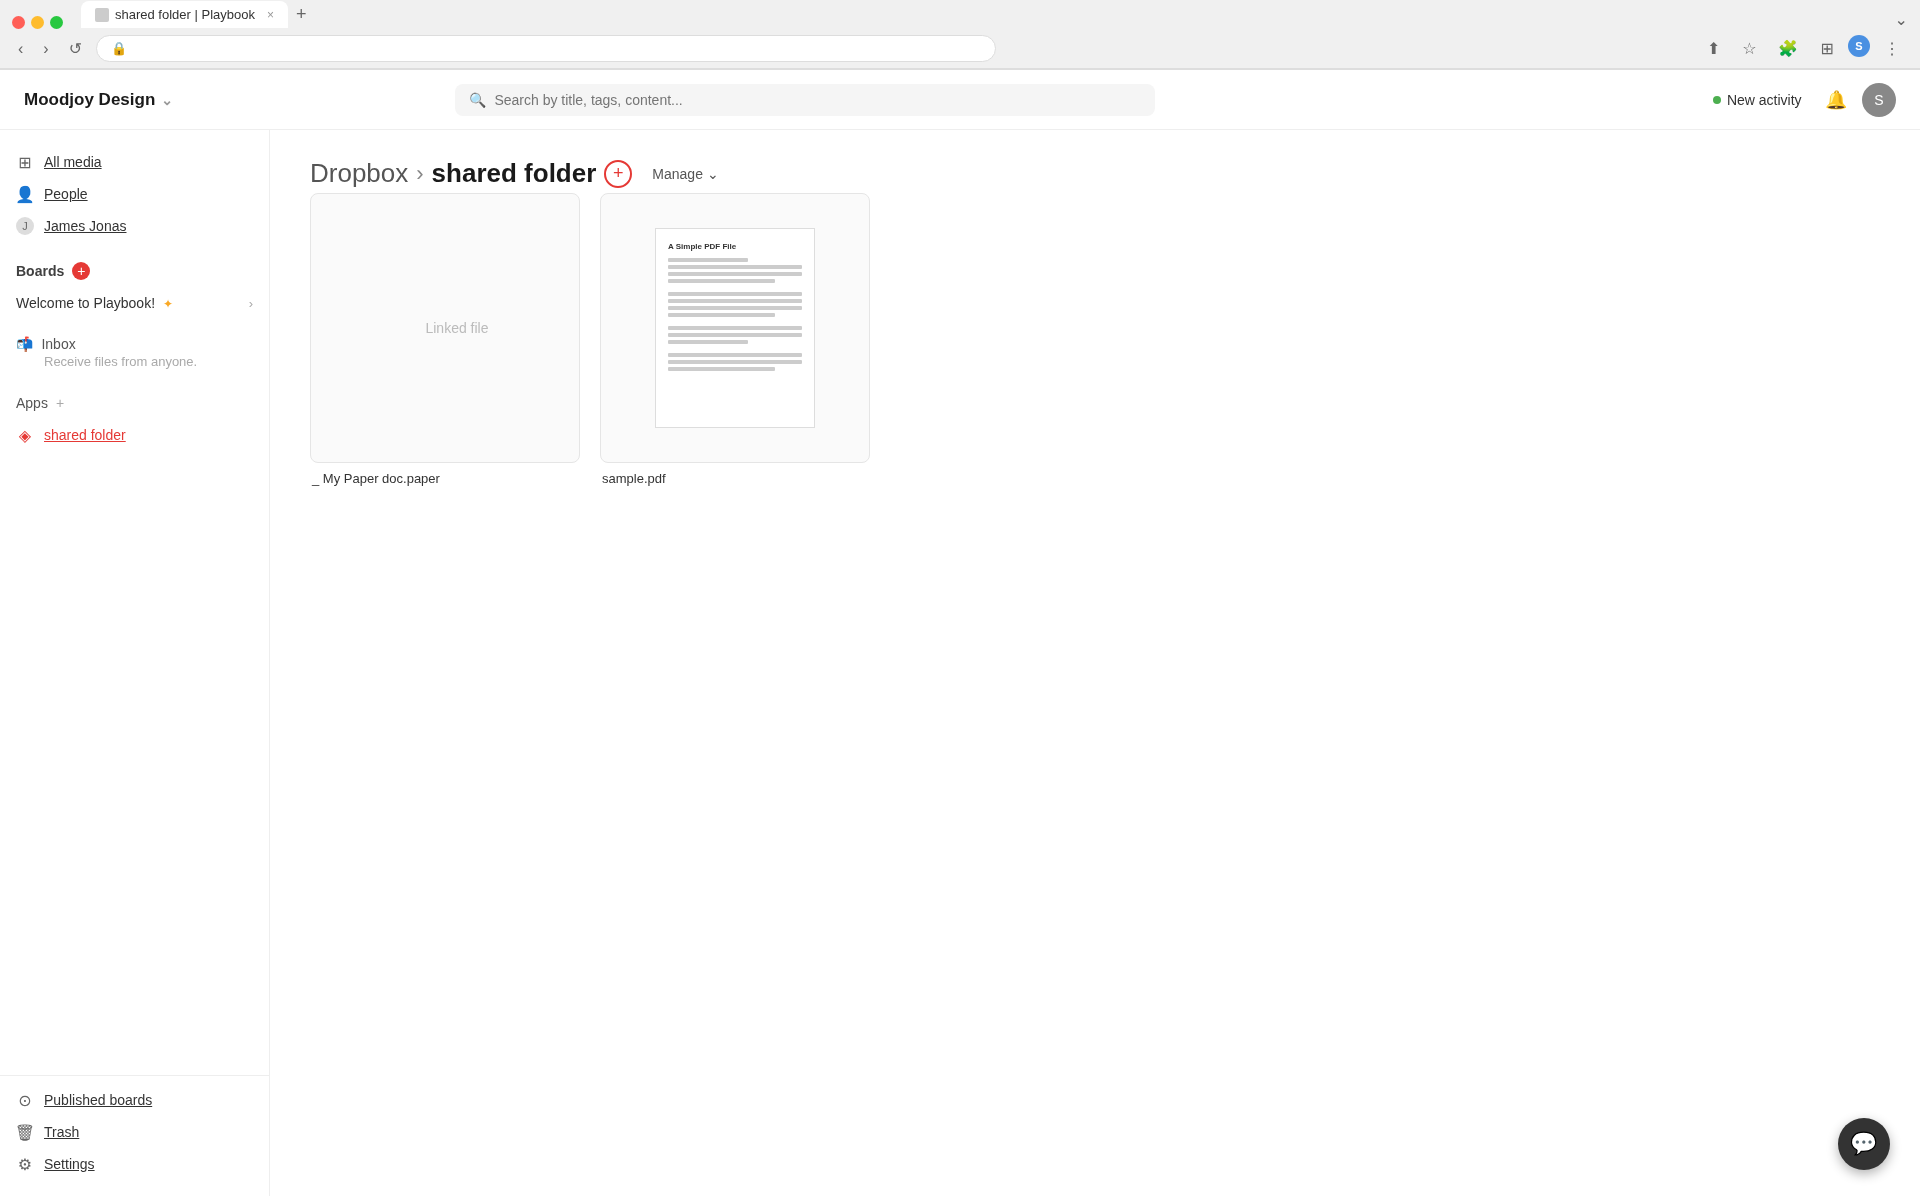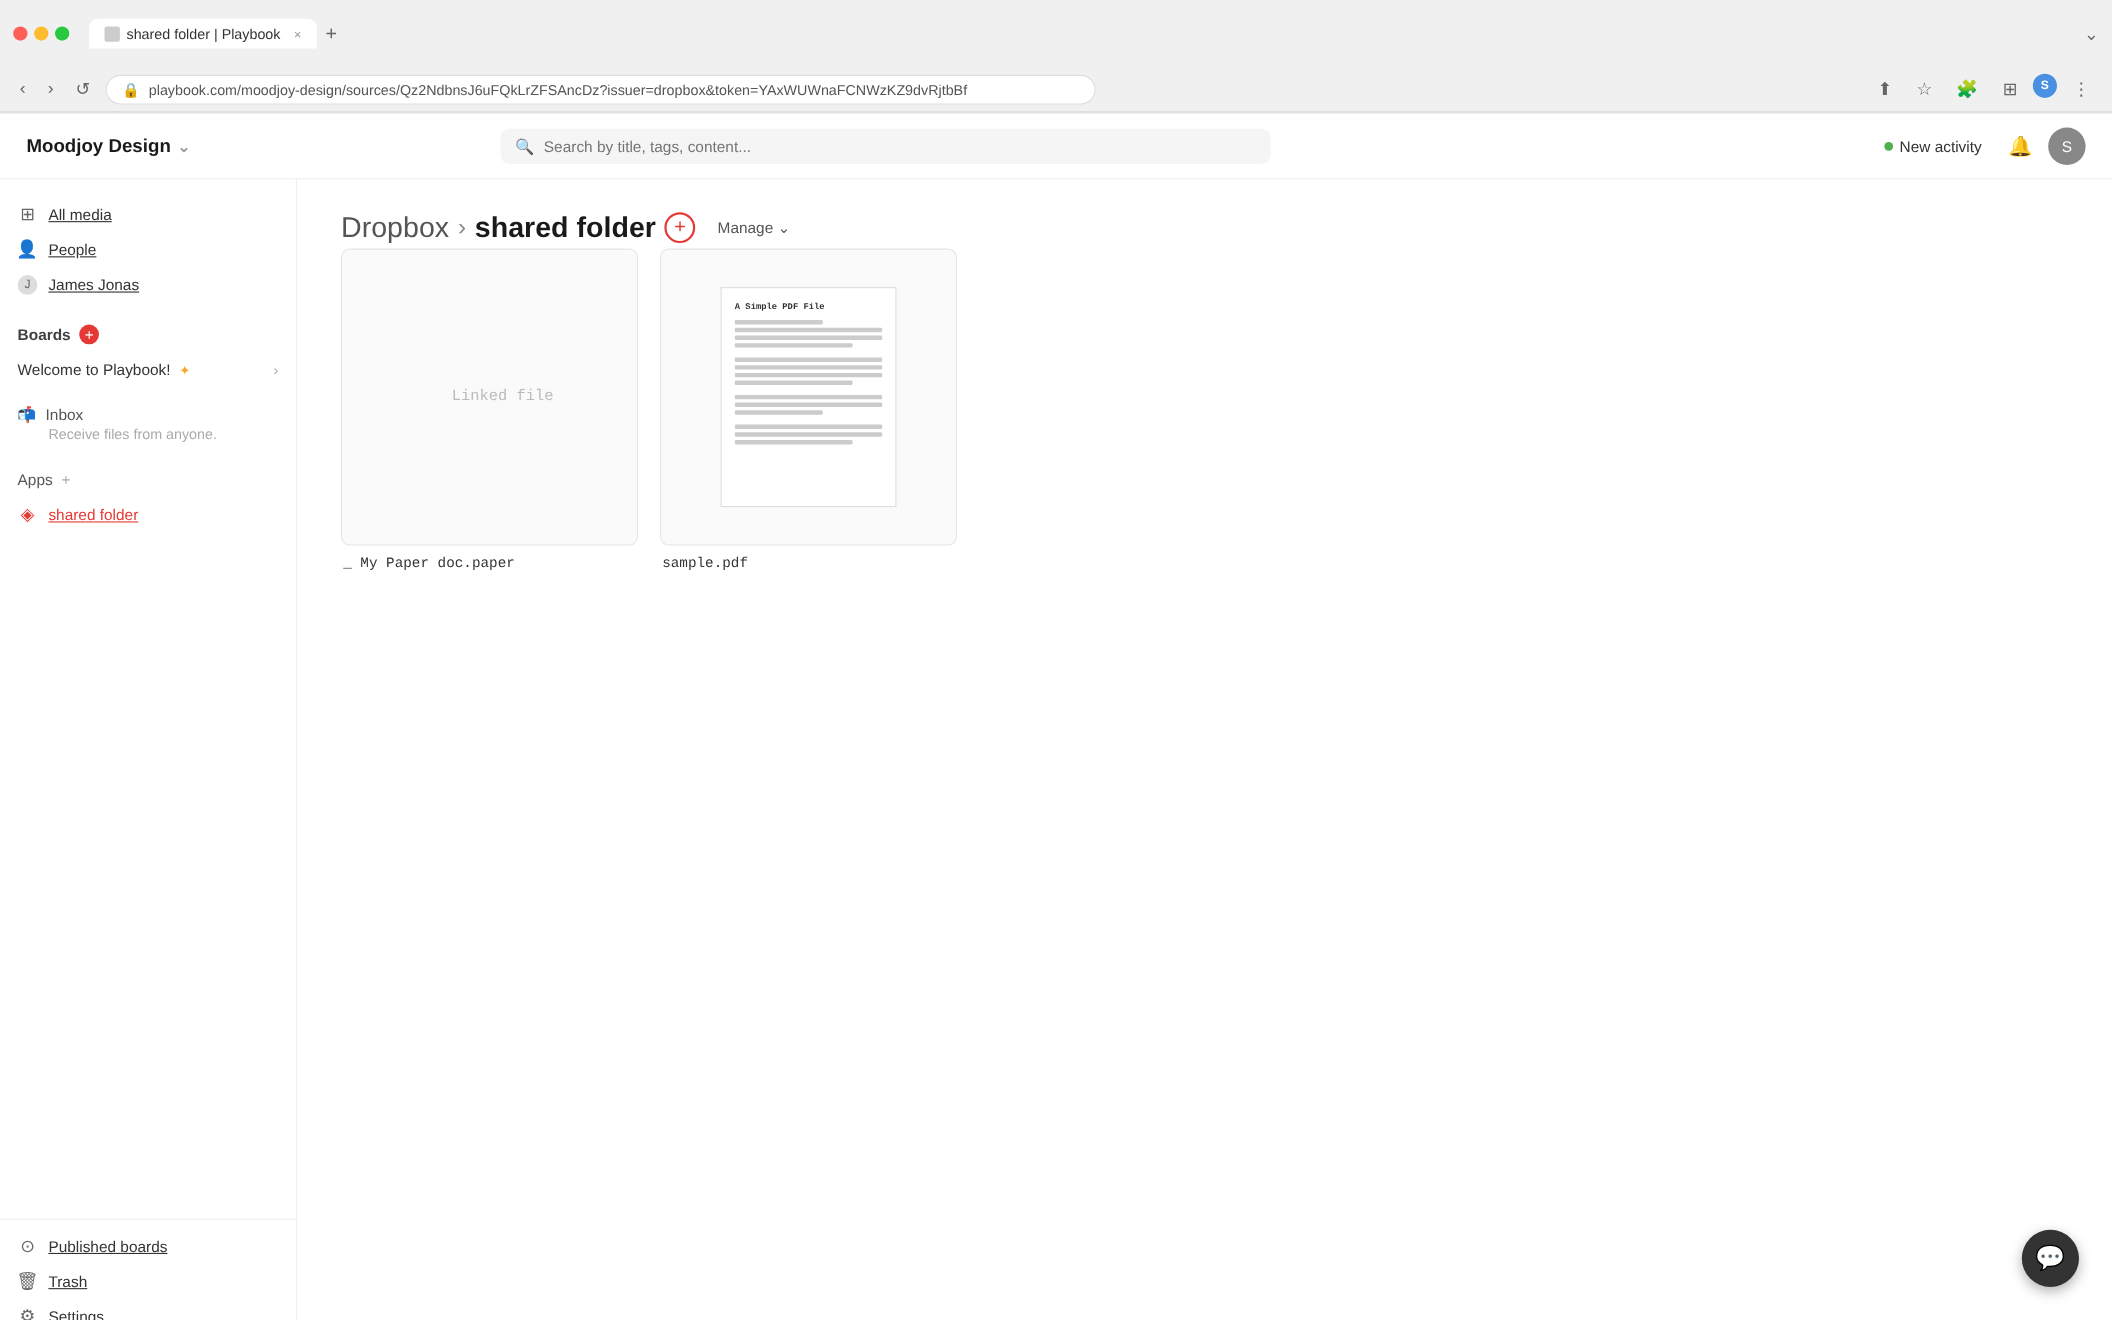--- a/index.html
+++ b/index.html
@@ -1,20 +1,20 @@
 <!DOCTYPE html>
 <html><head>
   <meta charset="utf-8">
   <style>
     * { margin: 0; padding: 0; box-sizing: border-box; }
     body { font-family: -apple-system, BlinkMacSystemFont, 'Segoe UI', sans-serif; background: #fff; width: 1920px; height: 1200px; overflow: hidden; }
 
     
     .browser-chrome { background: #f0f0f0; border-bottom: 1px solid #ddd; }
-    .browser-title-bar { display: flex; align-items: center; padding: 16px 12px; gap: 8px; background: #f0f0f0; }
+    .browser-title-bar { display: flex; align-items: flex-end; padding: 0 12px; gap: 8px; background: #f0f0f0; }
     .browser-dots { display: flex; gap: 6px; }
     .browser-dot { width: 13px; height: 13px; border-radius: 50%; }
     .dot-red { background: #ff5f57; }
     .dot-yellow { background: #febc2e; }
     .dot-green { background: #28c840; }
     .browser-tabs { display: flex; align-items: center; margin-left: 10px; }
     .browser-tab { display: flex; align-items: center; gap: 6px; background: #fff; border-radius: 8px 8px 0 0; padding: 6px 14px; font-size: 13px; color: #333; min-width: 200px; }
     .browser-tab-icon { width: 14px; height: 14px; background: #ccc; border-radius: 2px; }
     .tab-close { color: #999; font-size: 12px; margin-left: 6px; cursor: pointer; }
     .tab-add { background: none; border: none; font-size: 18px; color: #666; cursor: pointer; padding: 4px 8px; }
@@ -73,21 +73,21 @@
     .breadcrumb { display: flex; align-items: center; gap: 8px; margin-bottom: 4px; }
     .breadcrumb-item { font-size: 26px; font-weight: 500; color: #555; cursor: pointer; }
     .breadcrumb-separator { font-size: 22px; color: #888; }
     .breadcrumb-current { font-size: 26px; font-weight: 700; color: #1a1a1a; }
     .breadcrumb-add { width: 28px; height: 28px; border-radius: 50%; border: 2px solid #e53935; color: #e53935; display: flex; align-items: center; justify-content: center; font-size: 18px; cursor: pointer; }
     .manage-btn { display: flex; align-items: center; gap: 4px; padding: 6px 12px; font-size: 14px; color: #555; cursor: pointer; border-radius: 6px; }
     .sync-status { font-size: 13px; color: #aaa; margin-bottom: 24px; }
 
     
     .files-grid { display: flex; flex-wrap: wrap; gap: 20px; }
-    .file-card { width: 270px; cursor: pointer; font-family: Liberation Mono, monospace; }
+    .file-card { width: 270px; cursor: pointer; }
     .file-thumbnail { width: 270px; height: 270px; border: 1px solid #e5e5e5; border-radius: 8px; display: flex; align-items: center; justify-content: center; background: #fafafa; position: relative; overflow: hidden; }
     .file-thumbnail-inner { display: flex; align-items: center; justify-content: center; width: 100%; height: 100%; }
     .file-name { font-size: 13px; color: #333; margin-top: 8px; padding: 0 2px; }
 
     
     .linked-file-text { font-size: 14px; color: #bbb; margin-left: 24px; }
 
     
     .pdf-preview { width: 160px; height: 200px; background: #fff; border: 1px solid #ddd; padding: 12px; font-size: 6px; line-height: 1.4; color: #333; overflow: hidden; }
     .pdf-title { font-size: 8px; font-weight: bold; margin-bottom: 6px; }
@@ -120,21 +120,20 @@
     <div style="margin-left:auto; display:flex; align-items:center;">
       <span style="color:#666; font-size:16px; cursor:pointer;">⌄</span>
     </div>
   </div>
   <div class="browser-toolbar">
     <button class="nav-btn">‹</button>
     <button class="nav-btn">›</button>
     <button class="nav-btn">↺</button>
     <div class="address-bar">
       <span style="color:#aaa; margin-right:8px; font-size:13px;">🔒</span>
-      <span>playbook.com/moodjoy-design/sources/Qz2NdbnsJ6uFQkLrZFSAncDz?issuer=dropbox&amp;token=YAxWUWnaFCNWzKZ9dvRjtbBf</span>
     </div>
     <div class="toolbar-actions">
       <button class="toolbar-btn">⬆</button>
       <button class="toolbar-btn">☆</button>
       <button class="toolbar-btn">🧩</button>
       <button class="toolbar-btn">⊞</button>
       <div class="user-avatar-small">
         <span>S</span>
       </div>
       <button class="toolbar-btn">⋮</button>

